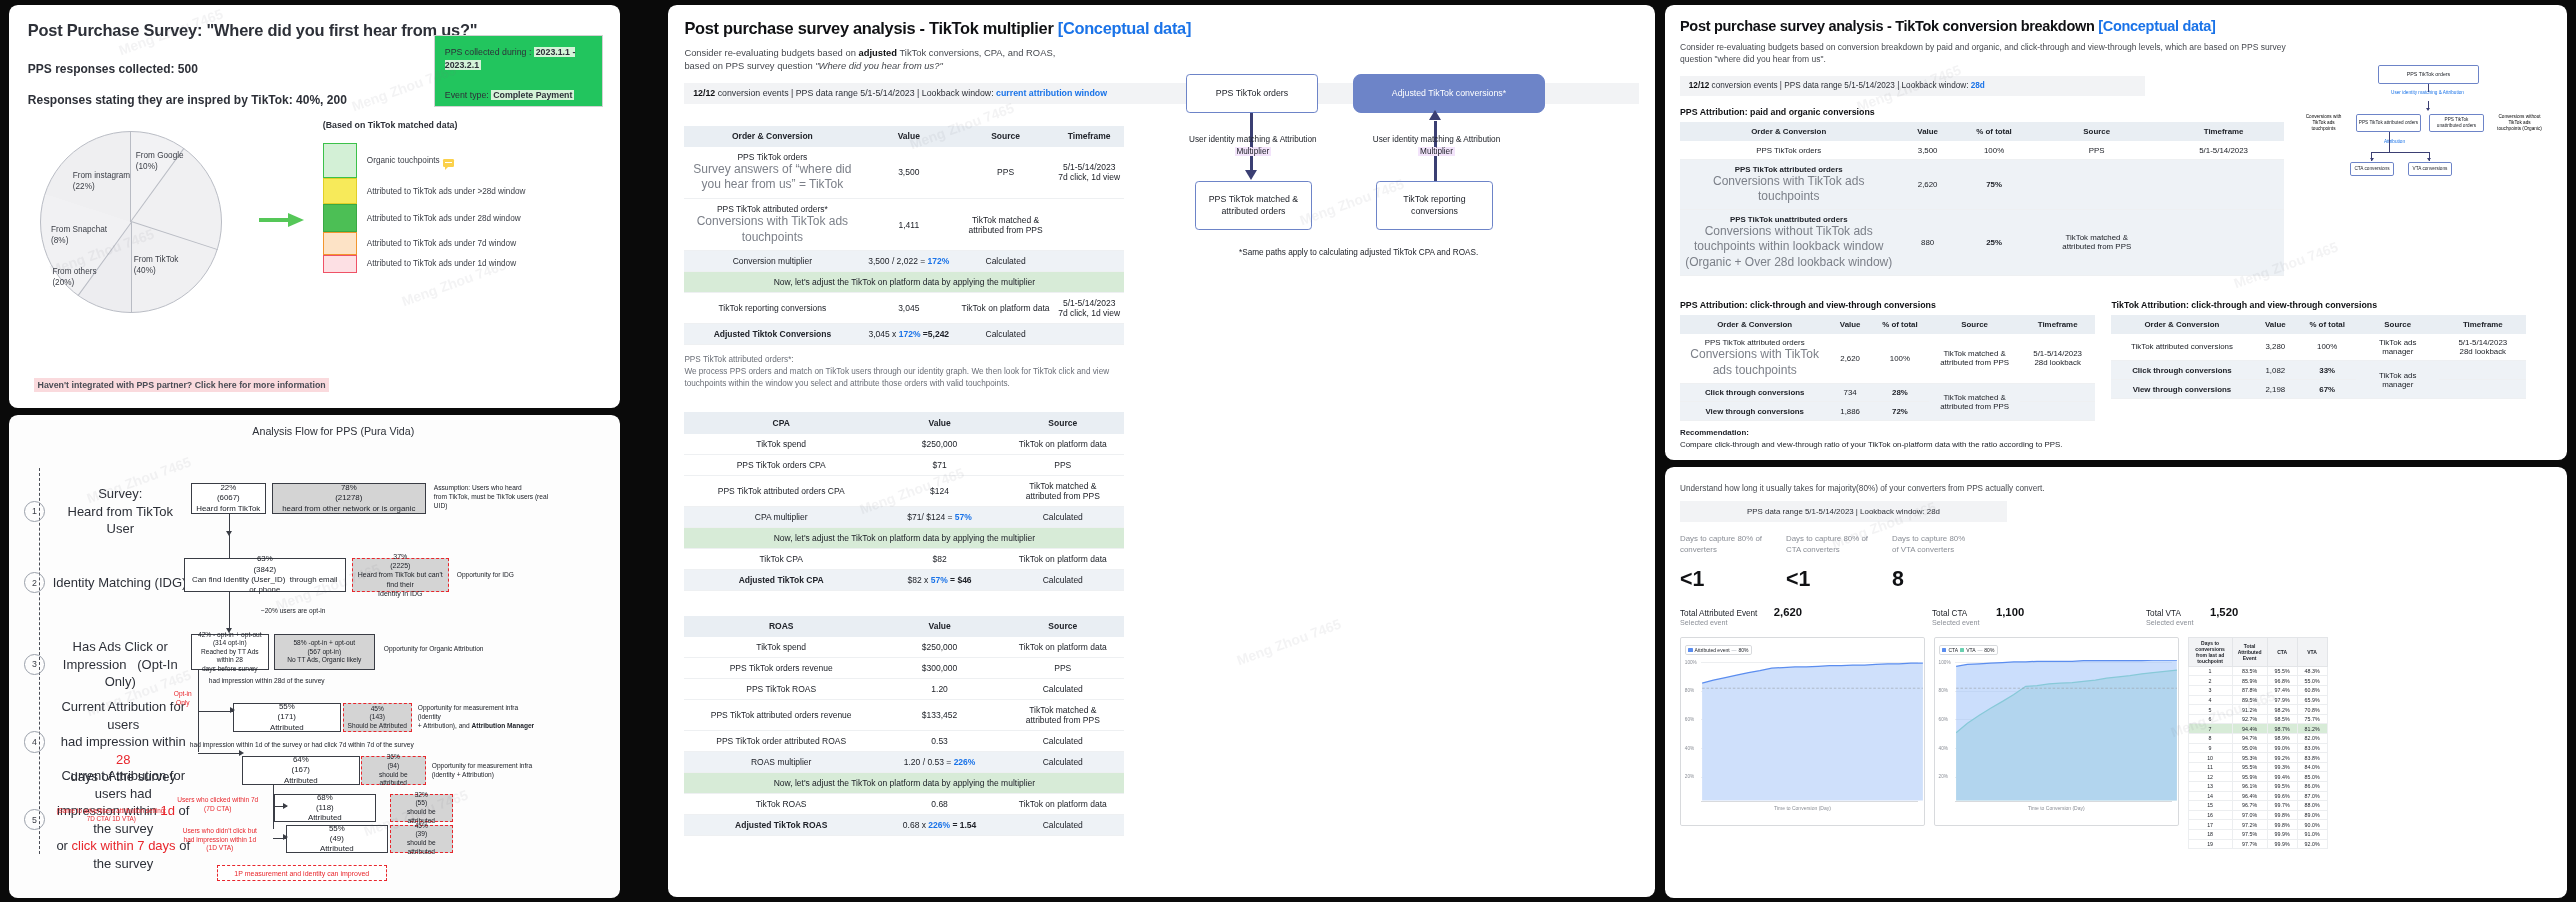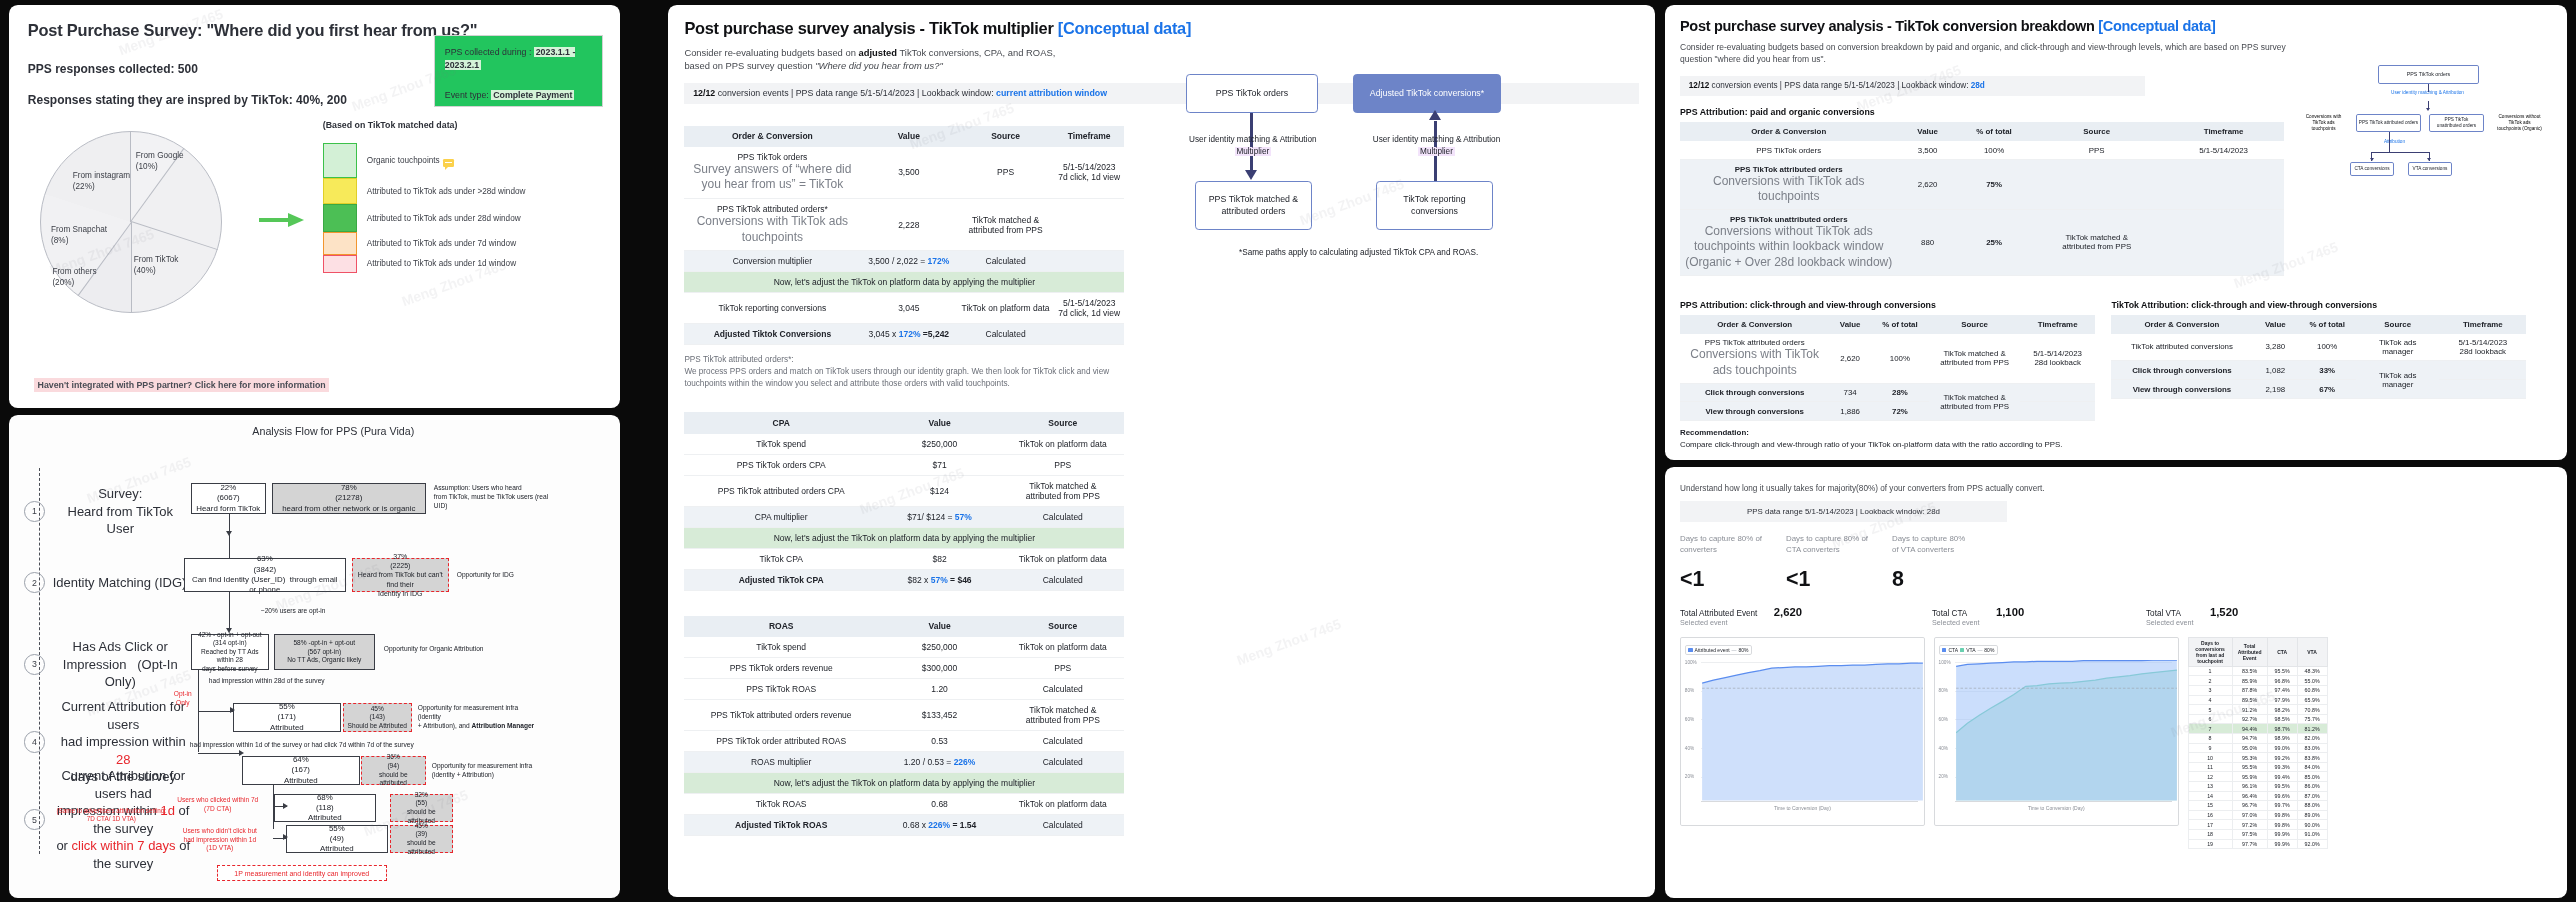--- a/index.html
+++ b/index.html
@@ -343,21 +343,21 @@
       <tbody>
         <tr>
               <td><span>PPS TikTok orders</span><span class="sub">Survey answers of “where did you hear from us” = TikTok</span></td>
           <td>3,500</td>
           <td>PPS</td>
           <td style="white-space:pre-line">5/1-5/14/2023
 7d click, 1d view</td>
             </tr>
         <tr>
               <td><span>PPS TikTok attributed orders*</span><span class="sub">Conversions with TikTok ads touchpoints</span></td>
-          <td>2,228</td>
+          <td>1,411</td>
           <td style="white-space:pre-line">TikTok matched &amp;
 attributed from PPS</td>
               <td></td>
             </tr>
         <tr class="grey">
               <td>Conversion multiplier</td>
           <td><span>3,500 / 2,022 = </span><span class="bl">172%</span></td>
           <td>Calculated</td>
               <td></td>
             </tr>
@@ -484,21 +484,21 @@
               <td class="bold">Adjusted TikTok ROAS</td>
           <td><span>0.68 x </span><span class="bl">226%</span><b> = 1.54</b></td>
           <td>Calculated</td>
             </tr>
       </tbody>
     </table>
   </div>
 
   <div class="diag">
     <div class="dbox" style="left:15px; top:0; width:132px; height:39px;">PPS TikTok orders</div>
-    <div class="dbox fill" style="left:182px; top:0; width:148px; height:39px;">Adjusted TikTok conversions*</div>
+    <div class="dbox fill" style="left:182px; top:0; width:192px; height:39px;border-radius:8px;">Adjusted TikTok conversions*</div>
 
     <div class="varr" style="left:79px; top:39px; height:58px;"></div>
     <div class="varr-head-d" style="left:74px; top:96px;"></div>
     <div class="varr" style="left:263px; top:47px; height:60px;"></div>
     <div class="varr-head-u" style="left:258px; top:36px;"></div>
 
     <div class="dlbl" style="left:6.3px; top:60px; width:151px;">
       <span>User identity matching &amp; Attribution</span><br><span class="mhl">Multiplier</span></div>
     <div class="dlbl" style="left:190px; top:60px; width:151px;">
       <span>User identity matching &amp; Attribution</span><br><span class="mhl">Multiplier</span></div>

